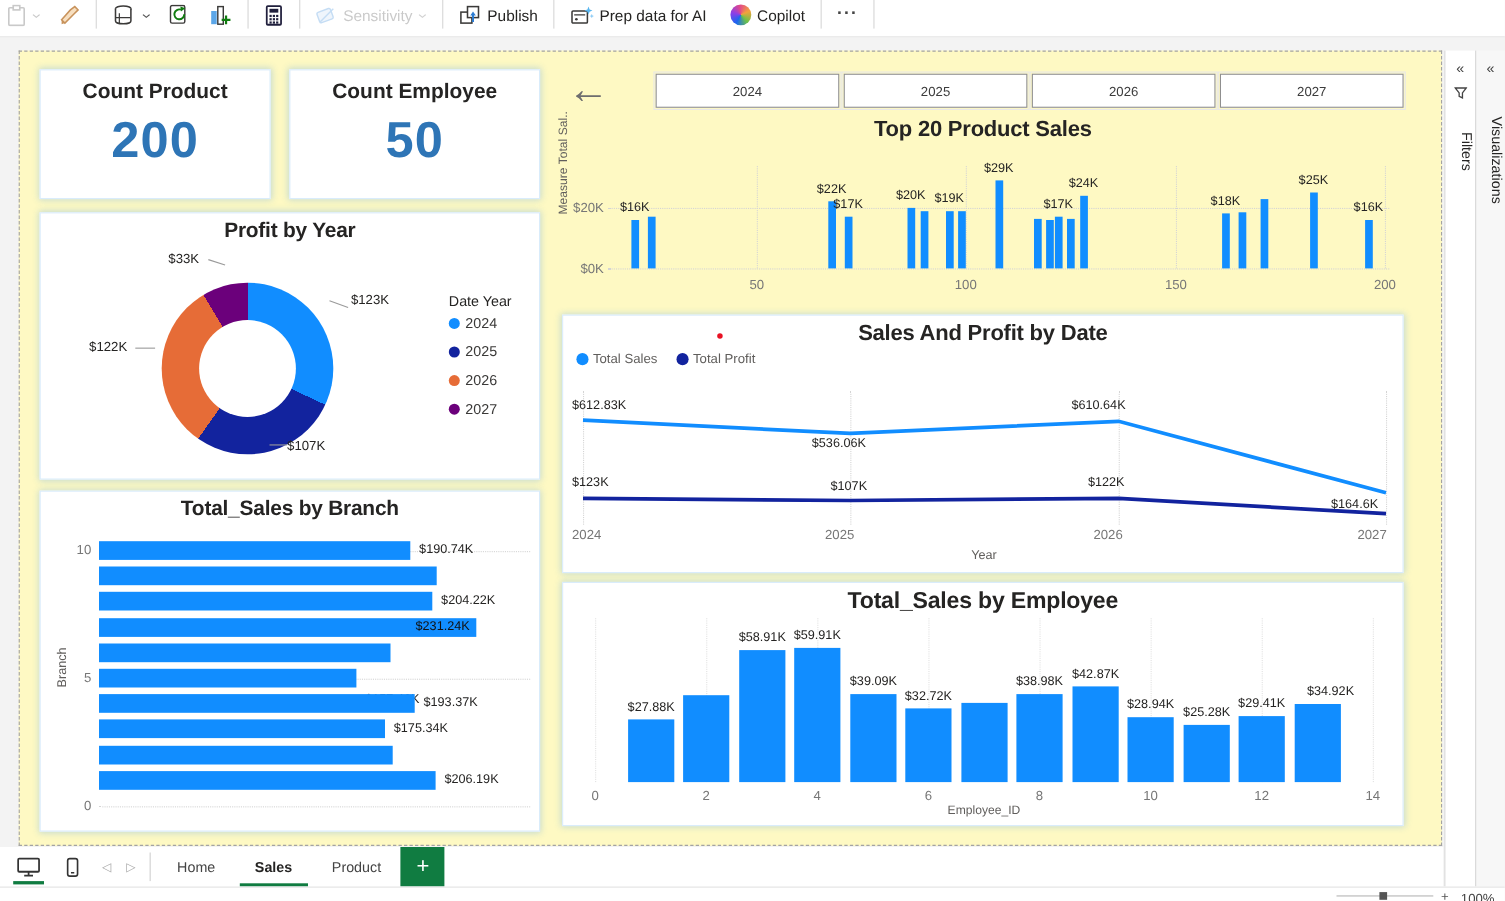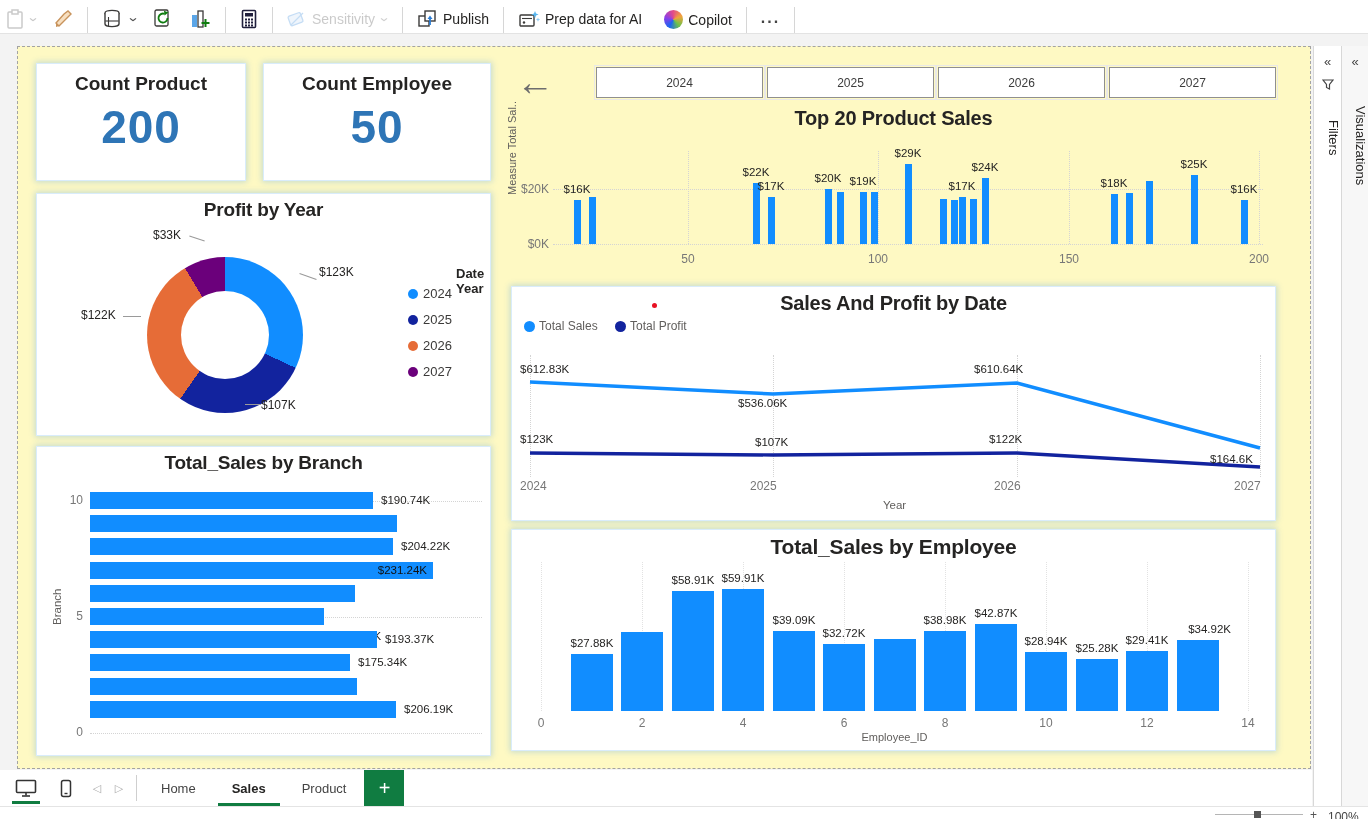--- a/index.html
+++ b/index.html
@@ -2,21 +2,21 @@
 <html><head>
 <meta charset="utf-8">
 <style>
   * { margin:0; padding:0; box-sizing:border-box; }
   html,body { width:1368px; height:819px; overflow:hidden; background:#f3f3f3;
     font-family:"Liberation Sans", sans-serif; }
   .abs { position:absolute; }
 
   
   .toolbar { position:absolute; left:0; top:0; width:1368px; height:34px; background:#fff;
-    border-bottom:1px solid #e3e3e3; display:flex; align-items:flex-end; padding-left:2px; }
+    border-bottom:1px solid #e3e3e3; display:flex; align-items:flex-start; padding-left:2px; }
   .tbtn { display:flex; align-items:center; gap:5px; padding:4px 8px; border-radius:2px;
     color:#252423; font-size:14px; cursor:pointer; }
   .tbtn svg { display:block; }
   .tsep { width:1px; height:26px; background:#d6d6d6; margin:0 6px; }
   .disabled { opacity:.45; }
   .chev { font-size:9px; color:#666; transform:scaleY(.8); }
   .more-dots { font-size:16px; letter-spacing:2px; color:#444; font-weight:bold; padding:0 8px 6px 8px; }
 
   
   .canvas { position:absolute; left:17px; top:46px; width:1294px; height:723px;
@@ -26,21 +26,21 @@
   .vtitle { position:absolute; left:0; top:5px; width:100%; text-align:center;
     font-size:19px; font-weight:bold; color:#252423; letter-spacing:-.2px; }
 
   .kpi-title { position:absolute; left:0; top:9px; width:100%; text-align:center;
     font-size:19px; font-weight:bold; color:#252423; }
   .kpi-value { position:absolute; left:0; top:36px; width:100%; text-align:center;
     font-size:46px; color:#2E75B6; font-weight:bold; letter-spacing:1px; }
   .donut-hole { position:absolute; background:#fff; border-radius:50%; }
   .callout { position:absolute; font-size:12px; color:#252423; white-space:nowrap; }
   .callout-line { position:absolute; height:1px; background:#9a9a9a; }
-  .legend-title { position:absolute; font-size:13px; font-weight:bold; color:#252423;margin-left:48px; }
+  .legend-title { position:absolute; font-size:13px; font-weight:normal; color:#252423; }
   .legend-item { position:absolute; font-size:13px; color:#3b3a39; display:flex; align-items:center; gap:5px; }
   .dot { width:10px; height:10px; border-radius:50%; flex:none; }
 
   
   .vgrid { position:absolute; width:0; border-left:1px dotted #d4d4d4; }
   .hgrid { position:absolute; height:0; border-top:1px dotted #d4d4d4; }
   .cbar { position:absolute; background:#118DFF; }
   .dlabel { position:absolute; font-size:11.5px; color:#252423; white-space:nowrap; }
   .tick { position:absolute; font-size:12px; color:#777; }
   .axis-title { position:absolute; font-size:11.5px; color:#605E5C; }

